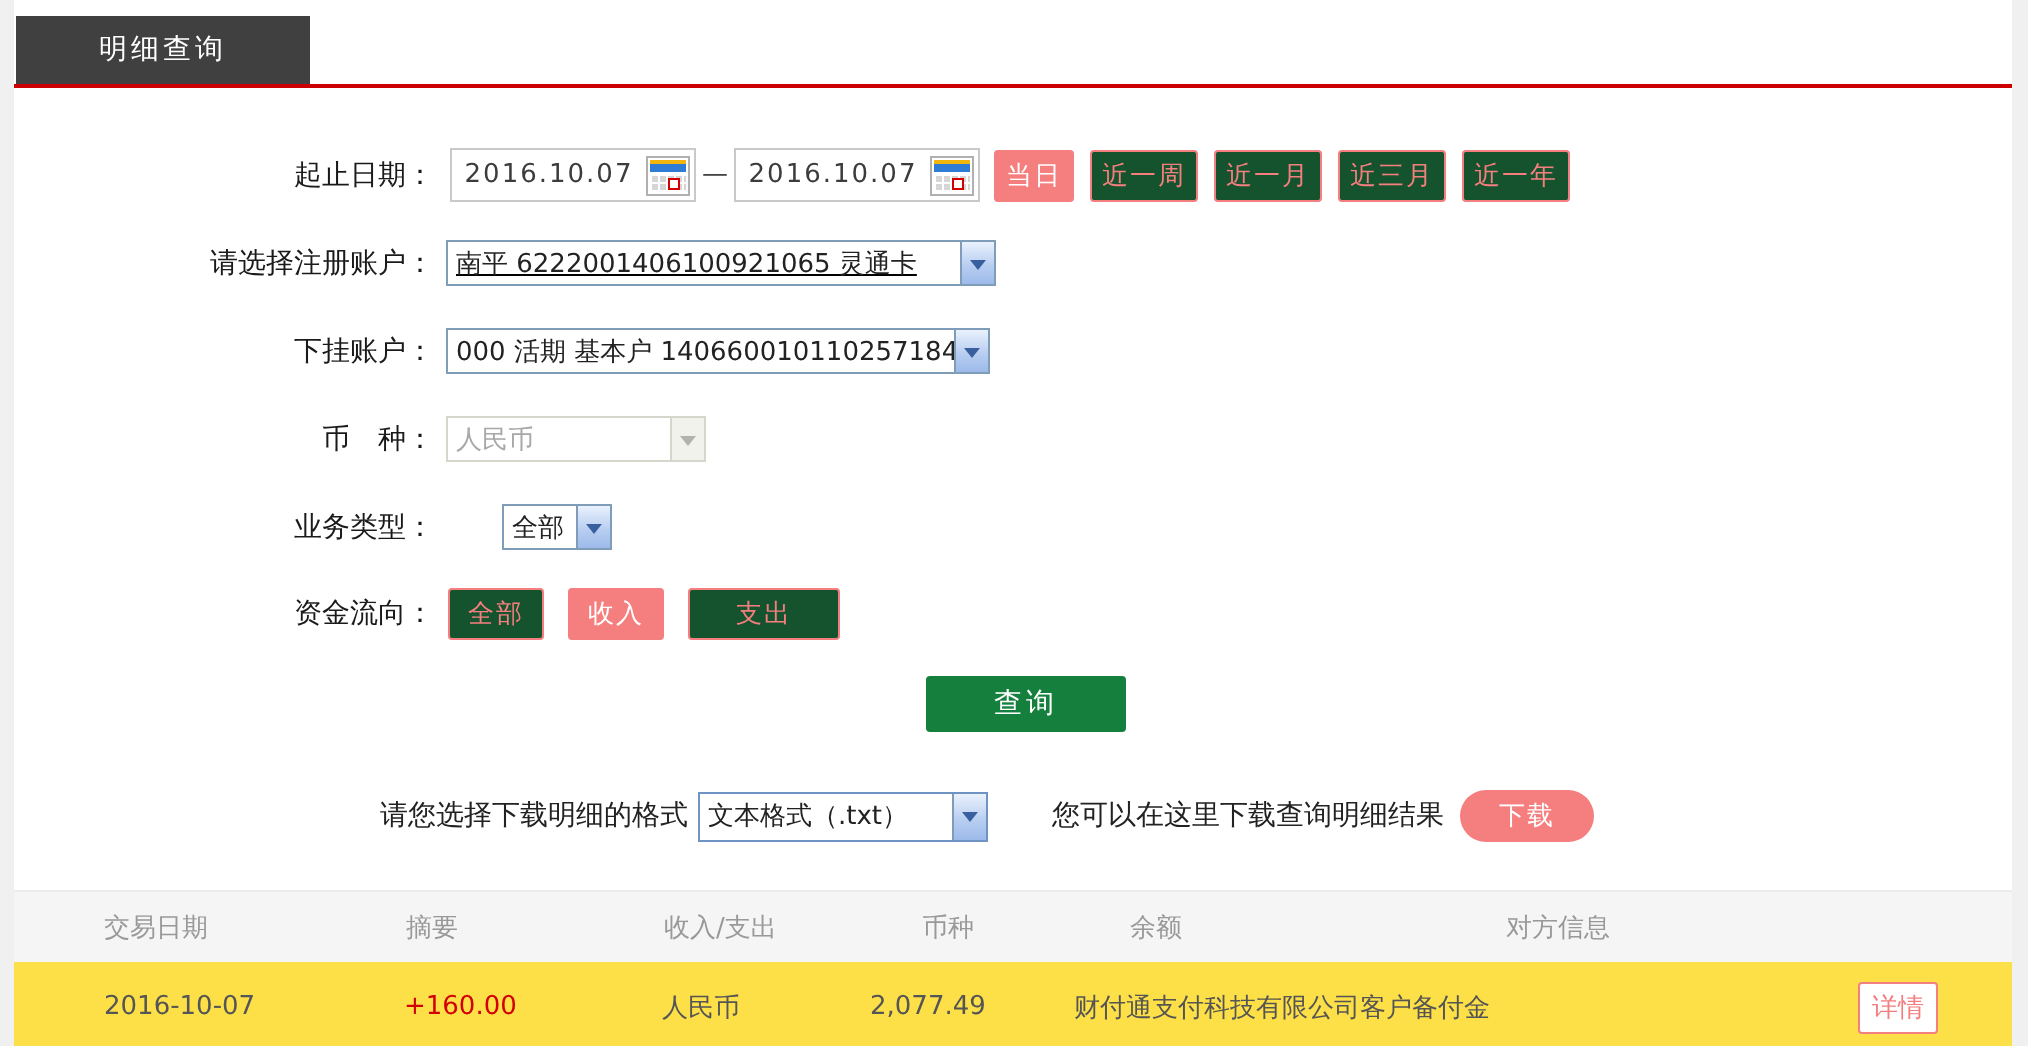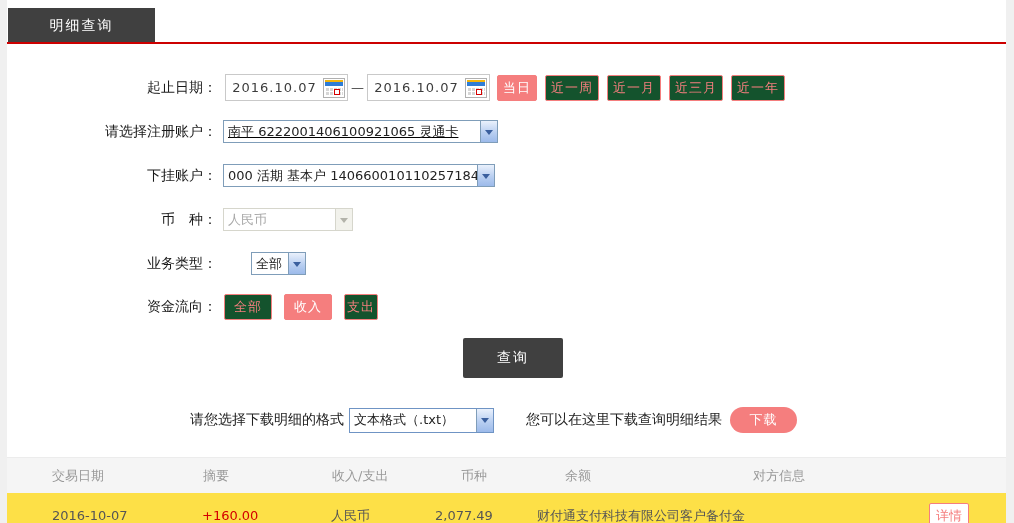--- a/index.html
+++ b/index.html
@@ -66,22 +66,22 @@
   .w-cur { width:130px; }
   .w-biz { width:55px; }
   .w-fmt { width:145px; height:25px; border-color:#6f94c4; }
   .xsel.disabled { border-color:#d6d6cc; cursor:default; }
   .xsel.disabled .xsel-text { color:#a8a8a8; }
   .xsel.disabled .xsel-arrow { background:#f2f2ec; border-left-color:#d6d6cc; }
   .xsel.disabled .xsel-arrow::after { border-top-color:#b3b3aa; }
 
   
   .query-btn {
-    display:block; margin:18px 0 0 456px; width:100px; height:40px;
-    background:#404040; color:#fff; border:none; border-radius:2px;
+    display:block; margin:18px 0 0 456px; width:100px; height:28px;
+    background:#15803d; color:#fff; border:none; border-radius:2px;
     font-size:14px; letter-spacing:2px; cursor:pointer; font-family:inherit;
   }
 
   
   .dl-row { margin-top:29px; height:26px; display:flex; align-items:center; padding-left:183px; }
   .dl-label, .dl-hint { font-size:14px; color:#222; white-space:nowrap; }
   .dl-hint { margin-left:32px; }
   .dl-btn {
     margin-left:8px; width:67px; height:26px; background:#f57e7e; color:#fff;
     border:none; border-radius:13px; font-size:13px; letter-spacing:1px; cursor:pointer; font-family:inherit;
@@ -172,21 +172,21 @@
     <span class="xsel w-biz">
       <span class="xsel-text">全部</span>
       <span class="xsel-arrow"></span>
     </span>
   </div>
 
   <div class="frow r6">
     <span class="flabel">资金流向：</span>
     <button class="pill first" style="padding:0 9px;">全部</button>
     <button class="pill fill" style="margin-left:12px;padding:0 9px;">收入</button>
-    <button class="pill" style="margin-left:12px;padding:0 2px;">支出</button>
+    <button class="pill" style="margin-left:12px;padding:0 23px;">支出</button>
   </div>
 
   <button class="query-btn">查询</button>
 
   <div class="dl-row">
     <span class="dl-label">请您选择下载明细的格式</span>
     <span class="xsel w-fmt" style="margin-left:5px;">
       <span class="xsel-text">文本格式（.txt）</span>
       <span class="xsel-arrow"></span>
     </span>

